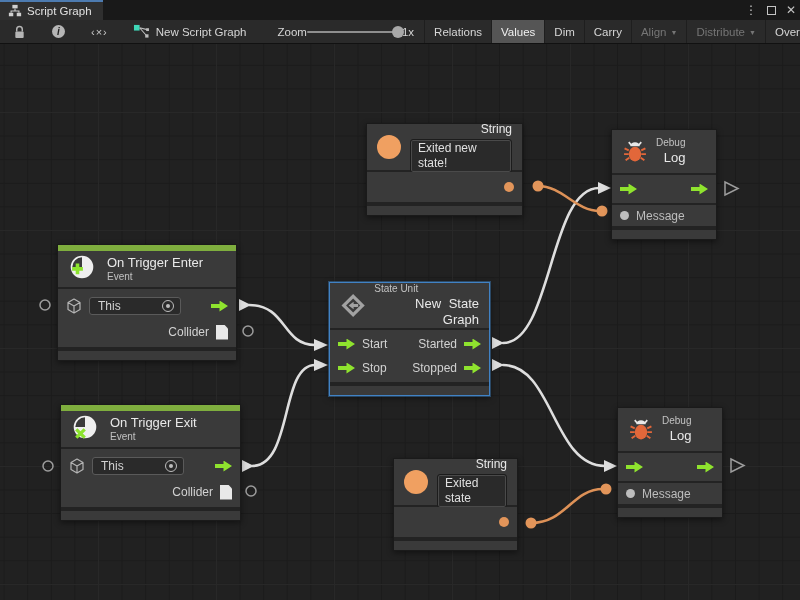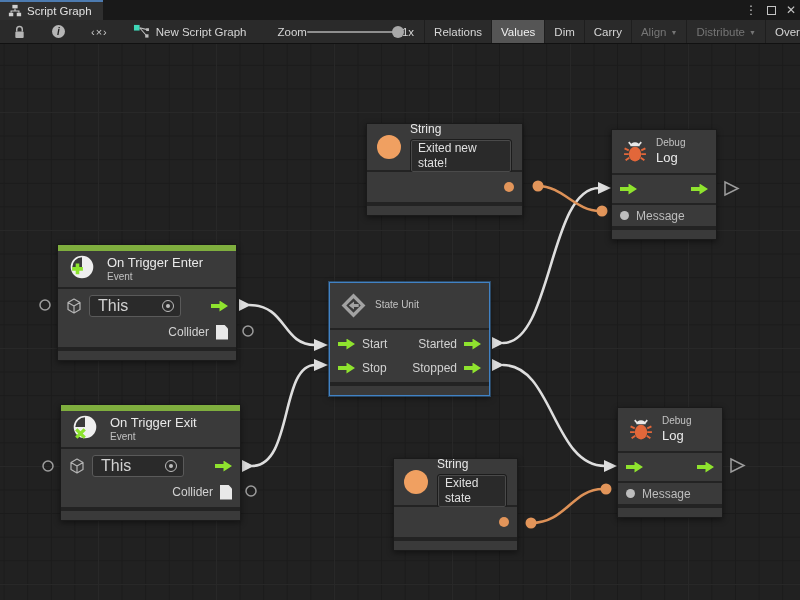--- a/index.html
+++ b/index.html
@@ -44,33 +44,33 @@
 
   
   .node { position:absolute; display:flex; flex-direction:column; gap:2px; background:#232323;
           border:1px solid #1a1a1a; box-shadow:0 2px 6px rgba(0,0,0,.45); }
   .node.selected { border:1px solid #4182c4; box-shadow:0 0 0 1px rgba(65,130,196,.45), 0 2px 6px rgba(0,0,0,.5); }
   .sec { background:#3a3a3a; }
   .greenbar { height:6px; background:#7fae3e; }
   .hdr { display:flex; align-items:center; gap:9px; padding:6px 10px; }
   .titles { display:flex; flex-direction:column; line-height:1.25; }
   .kind { font-size:10px; color:#c2c2c2; }
-  .title { font-size:13px; color:#e9e9e9; }
+  .title { font-size:13px; color:#e9e9e9;text-align:right; }
   .title.spread { word-spacing:4px; }
   .ftr { height:9px; margin-top:2px; }
   .row { display:flex; align-items:center; gap:7px; padding:0 8px; font-size:12px; color:#d2d2d2; }
   .grow { flex:1; }
   .flow-arrow { width:17px; height:11px; background:#8fe32e; flex:0 0 auto;
     clip-path:polygon(0 32%,50% 32%,50% 0,100% 50%,50% 100%,50% 68%,0 68%); }
   .port-dot-orange { width:10px; height:10px; border-radius:50%; background:#e2955a; flex:0 0 auto; }
   .port-dot-gray { width:9px; height:9px; border-radius:50%; background:#bdbdbd; flex:0 0 auto; }
   .field { background:#2a2a2a; border:1px solid #1c1c1c; box-shadow:inset 0 0 0 1px #4a4a4a;
            border-radius:3px; padding:1px 7px; font-size:12px; color:#e0e0e0; margin-top:2px; }
   .dropdown { display:flex; align-items:center; gap:6px; background:#2a2a2a; border:1px solid #5a5a5a;
-              border-radius:3px; padding:1px 6px 1px 8px; font-size:16px; width:92px; }
+              border-radius:3px; padding:1px 6px 1px 8px; font-size:12px; width:92px; }
   .target-glyph { margin-left:auto; width:12px; height:12px; border:1.3px solid #bdbdbd; border-radius:50%;
                   position:relative; }
   .target-glyph::after { content:""; position:absolute; left:3px; top:3px; width:4px; height:4px;
                   border-radius:50%; background:#bdbdbd; }
   .doc-icon { width:12px; height:15px; background:#e8e8e8;
               clip-path:polygon(0 0,68% 0,100% 26%,100% 100%,0 100%); flex:0 0 auto; }
   .orange-ball { width:24px; height:24px; border-radius:50%; background:#f0a061; flex:0 0 auto; }
 </style>
 </head>
 <body>
@@ -269,20 +269,21 @@
 
   <div class="node selected" style="left:329px; top:238px; width:161px;">
     <div class="sec hdr" style="height:45px; gap:8px;">
       <svg width="27" height="27" viewBox="0 0 26 26">
         <path d="M13 1.5L24.5 13 13 24.5 1.5 13Z" fill="#a2a2a2"></path>
         <path d="M13 6L20 13 13 20 6 13Z" fill="#3a3a3a"></path>
         <path d="M8.5 13l5-3.8v2.3h4.5v3h-4.5v2.3z" fill="#a2a2a2"></path>
       </svg>
       <div class="titles">
         <div class="kind">State Unit</div>
+        <div class="title spread">New State Graph</div>
       </div>
     </div>
     <div class="sec" style="padding:2px 0;">
       <div class="row" style="height:24px;">
         <span class="flow-arrow"></span>
         <span>Start</span>
         <span class="grow"></span>
         <span>Started</span>
         <span class="flow-arrow"></span>
       </div>

